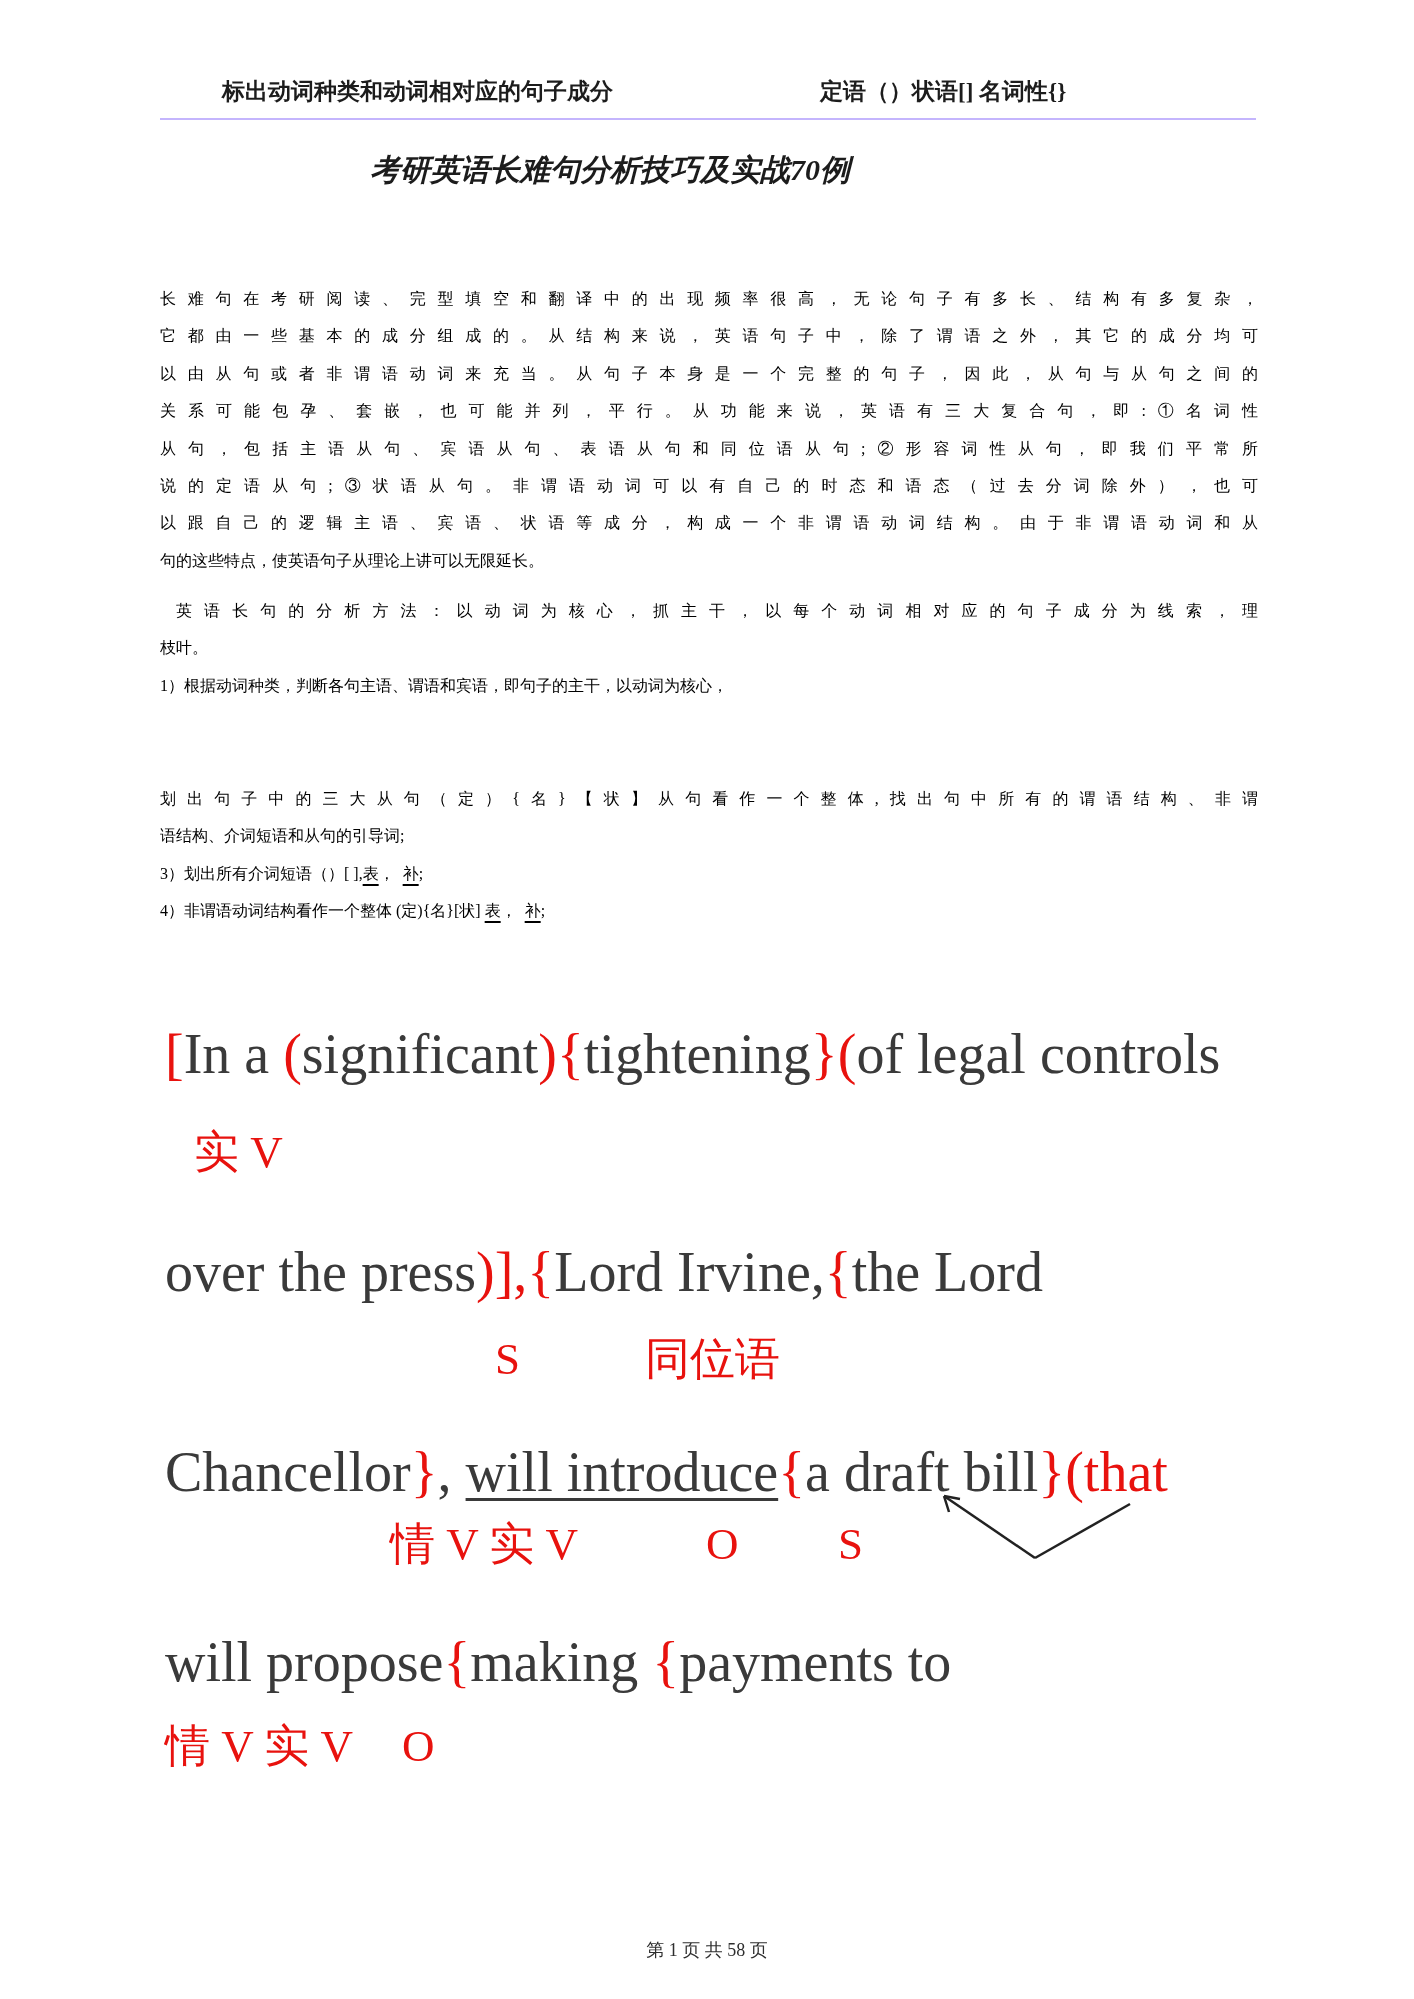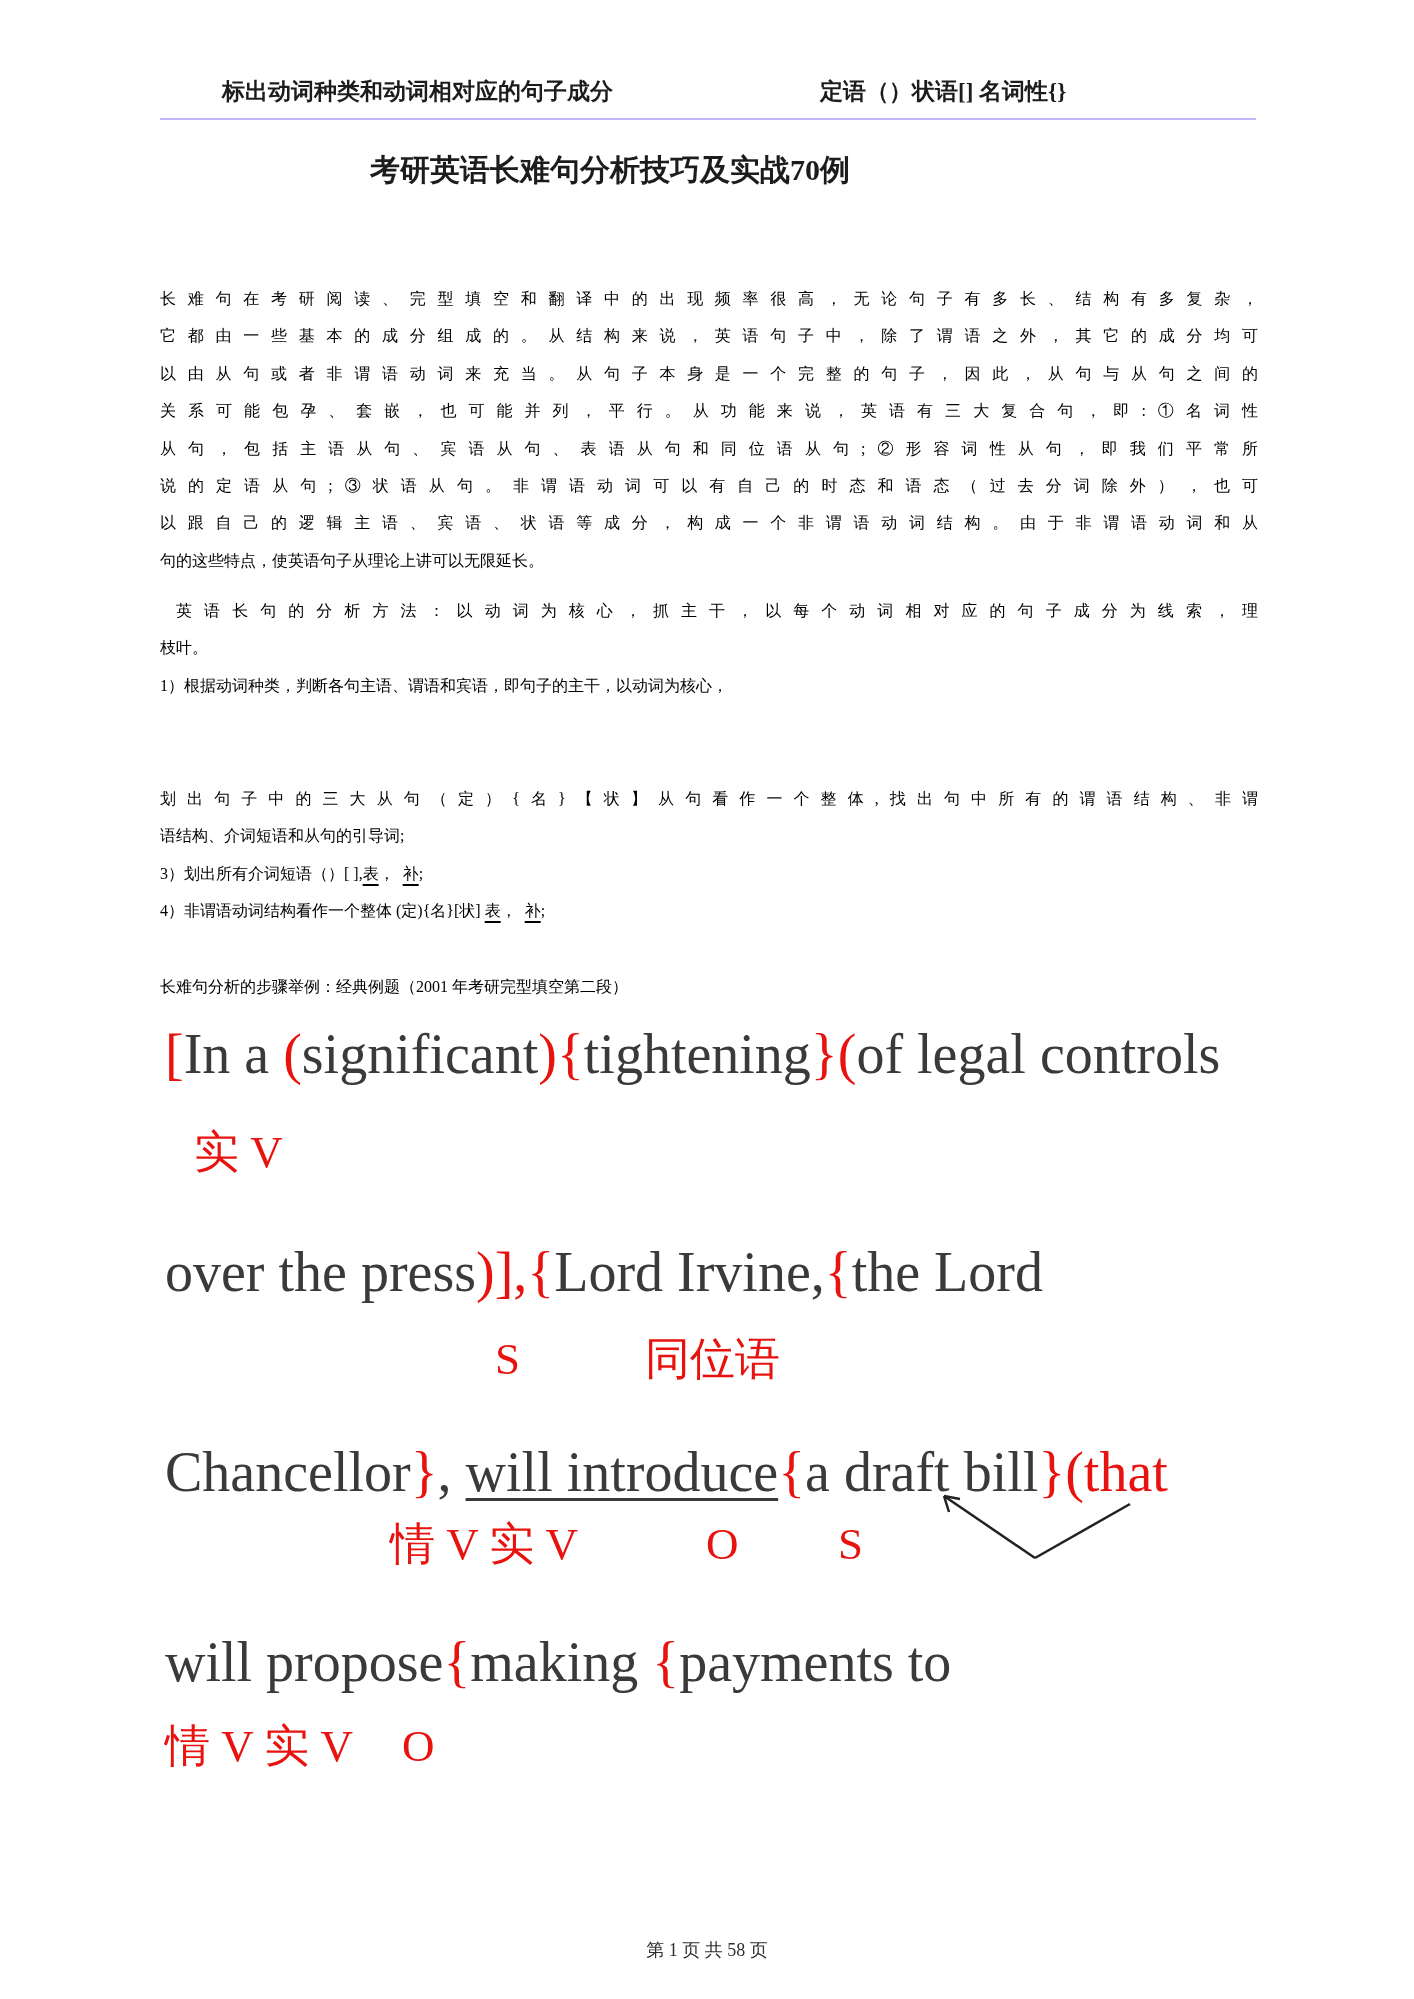--- a/index.html
+++ b/index.html
@@ -4,21 +4,21 @@
 <style>
   html,body{margin:0;padding:0;background:#ffffff;}
   .page{position:relative;width:1414px;height:1999px;background:#fff;overflow:hidden;
         font-family:"Liberation Serif","DejaVu Serif",serif;color:#3b3b3b;}
   .abs{position:absolute;}
   
   .hdr{left:160px;top:70px;width:1096px;padding-bottom:14px;border-bottom:2px solid #c4b5fd;height:34px;}
   .hdr .h-left{position:absolute;left:62px;top:6px;font-size:23px;font-weight:bold;color:#1c1c1c;white-space:pre;}
   .hdr .h-right{position:absolute;left:660px;top:6px;font-size:23px;font-weight:bold;color:#1c1c1c;white-space:pre;}
   
-  .title{left:160px;top:150px;width:900px;text-align:center;font-size:30px;font-weight:bold;color:#1c1c1c;white-space:pre;}
+  .title{left:160px;top:150px;width:900px;text-align:center;font-size:30px;font-weight:bold;color:#1c1c1c;white-space:pre;font-style:italic;}
   
   .cn{font-size:16px;line-height:37.4px;color:#000000;white-space:pre-wrap;}
   .para{left:160px;width:1098px;}
   .p1{top:280px;} .p2{top:592px;} .p3{top:780px;} .pintro{top:968px;}
   .jl{text-align:justify;text-align-last:justify;}
   .u{text-decoration:underline;text-decoration-thickness:2px;text-underline-offset:5px;}
   .red{color:#e8120e;}
   
   .big{left:165px;font-size:56px;line-height:1.15;color:#3a3a3a;white-space:nowrap;}
   .big .u{text-decoration-thickness:3px;text-underline-offset:7px;}
@@ -62,21 +62,20 @@
     <div class="cn">1）根据动词种类，判断各句主语、谓语和宾语，即句子的主干，以动词为核心，</div>
   </div>
 
   <div class="abs para p3">
     <div class="cn jl">划出句子中的三大从句（定）{名}【状】从句看作一个整体,找出句中所有的谓语结构、非谓</div>
     <div class="cn">语结构、介词短语和从句的引导词;</div>
     <div class="cn"><span>3）划出所有介词短语（）[ ],</span><span class="u">表</span><span>，  </span><span class="u">补</span><span>;</span></div>
     <div class="cn"><span>4）非谓语动词结构看作一个整体 (定){名}[状] </span><span class="u">表</span><span>，  </span><span class="u">补</span><span>;</span></div>
   </div>
 
-  <div class="abs para pintro cn">长难句分析的步骤举例：经典例题（2001 年考研完型填空第二段）</div>
 
   <div class="abs big b1"><span class="red">[</span><span>In a </span><span class="red">(</span><span>significant</span><span class="red">)</span><span class="red">{</span><span>tightening</span><span class="red">}</span><span class="red">(</span><span>of legal controls</span></div>
 
   <div class="abs annrow a1">
     <span class="ann v1">实 V</span>
   </div>
 
   <div class="abs big b2"><span>over the press</span><span class="red">)],</span><span class="red">{</span><span>Lord Irvine,</span><span class="red">{</span><span>the Lord</span></div>
 
   <div class="abs annrow a2">

